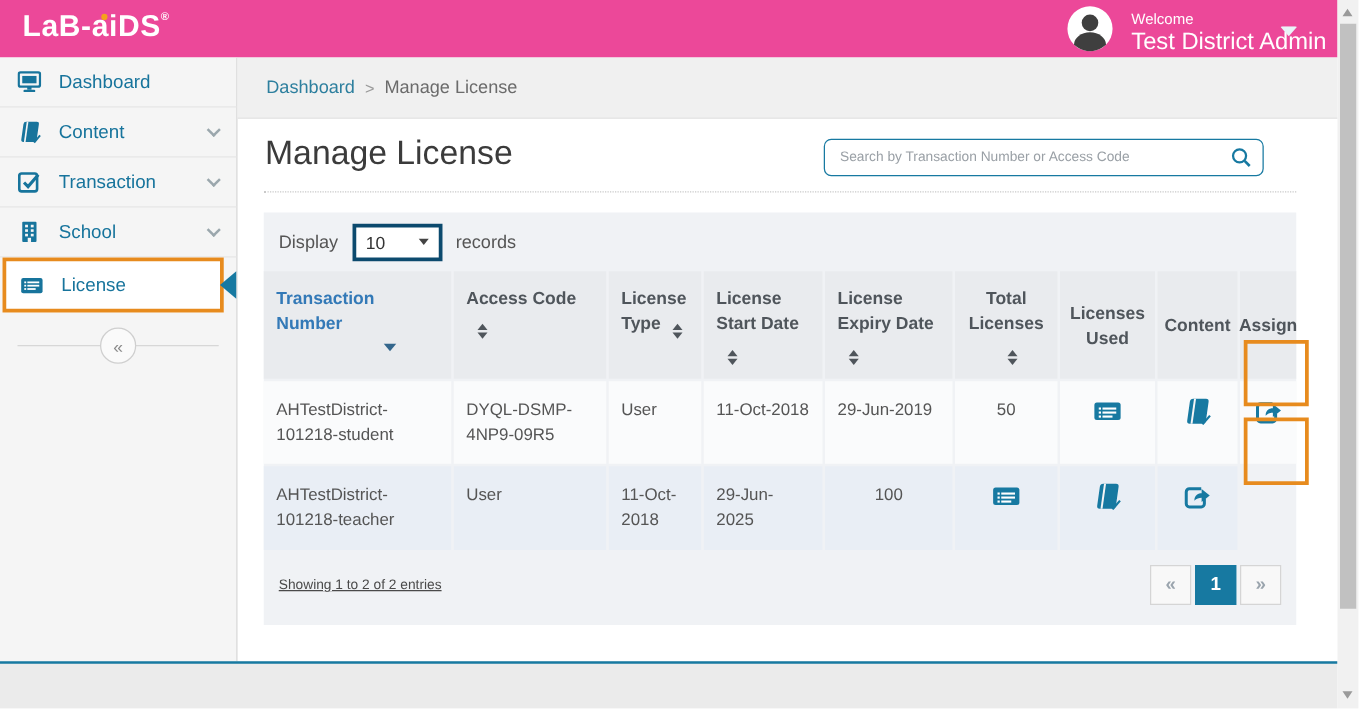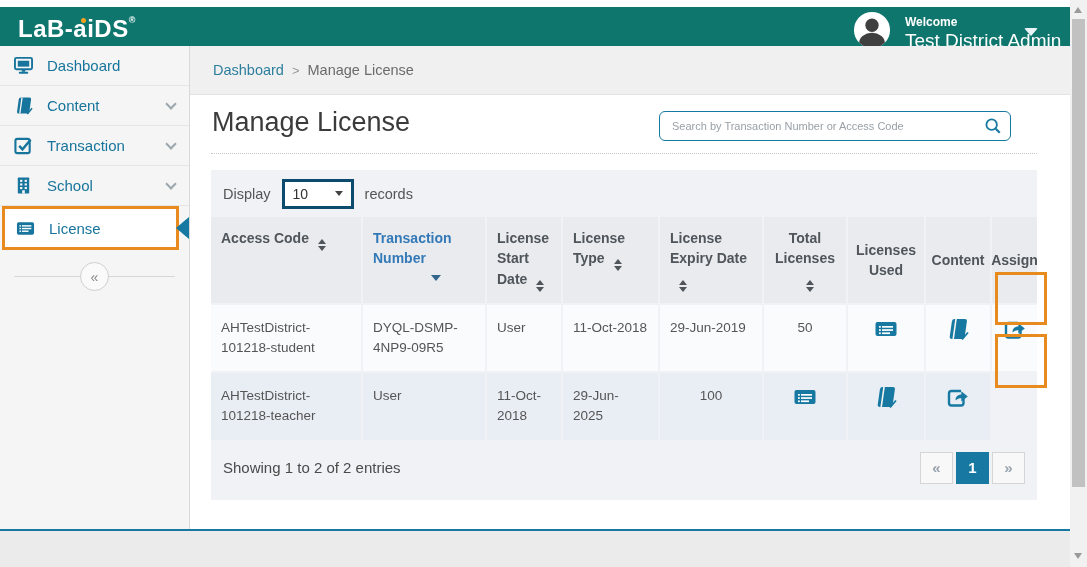--- a/index.html
+++ b/index.html
@@ -1,26 +1,26 @@
 <!DOCTYPE html>
 <html><head>
 <meta charset="utf-8">
 <style>
   * { margin:0; padding:0; box-sizing:border-box; }
   html,body { width:1087px; height:567px; }
   body { font-family:"Liberation Sans", sans-serif; background:#fff; overflow:hidden; }
   .viewport { position:relative; width:1087px; height:567px; background:#fff; overflow:hidden; }
 
   
-  .topbar { position:absolute; left:0; top:7px; width:1070px; height:40px; background:#0f766e; }
+  .topbar { position:absolute; left:0; top:0; width:1070px; height:46px; background:#ec4899; }
   .logo-wrap { position:absolute; left:18px; top:8px; color:#fff; font-weight:bold; font-size:24px; letter-spacing:.5px; }
   .logo-mark { font-size:9px; vertical-align:top; }
   .logo-dot { position:absolute; left:63px; top:3px; width:5px; height:5px; border-radius:50%; background:#f5a11c; }
   .avatar { position:absolute; left:853px; top:4px; width:38px; height:38px; }
-  .welcome-label { position:absolute; left:905px; top:8px; color:#fff; font-size:12px; font-weight:bold; }
+  .welcome-label { position:absolute; left:905px; top:8px; color:#fff; font-size:12px; font-weight:normal; }
   .user-name { position:absolute; left:905px; top:23px; color:#fff; font-size:19px; }
   .user-caret { position:absolute; left:1024px; top:21px; width:0; height:0;
     border-left:7px solid transparent; border-right:7px solid transparent; border-top:8px solid #e9f4f8; border-radius:2px; }
 
   
   .sidebar { position:absolute; left:0; top:46px; width:190px; height:483px; background:#f5f5f5; border-right:1px solid #d9d9d9; }
   .menu-item { height:40px; display:flex; align-items:center; gap:14px; padding:0 14px; border-bottom:1px solid #e6e6e6; color:#17749c; font-size:15px; cursor:pointer; }
   .mi-icon { width:19px; height:19px; display:inline-flex; }
   .mi-icon svg { width:19px; height:19px; }
   .chevron { margin-left:auto; width:8px; height:8px; border-right:2px solid #9ba7ad; border-bottom:2px solid #9ba7ad; transform:rotate(45deg); margin-top:-4px; }
@@ -63,21 +63,21 @@
   .caret-desc { display:block; width:0; height:0; border-left:5px solid transparent; border-right:5px solid transparent; border-top:6px solid #33668c; margin:6px 34px 0 auto; }
   .td { font-size:13.5px; color:#555; padding:13px 10px; min-height:57px; line-height:1.5; display:block; }
   .td.center { text-align:center; }
   .td.icon-cell { display:flex; align-items:flex-start; justify-content:center; padding-top:12px; }
   .row-a { background:#fafbfc; }
   .row-b { background:#e9eef5; }
   .action-icon svg { width:24px; height:24px; display:block; }
   .action-icon { cursor:pointer; }
 
   .panel-footer { display:flex; align-items:center; justify-content:space-between; padding:12px 12px 10px 12px; }
-  .showing-text { color:#4a4a4a; font-size:15px; }
+  .showing-text { color:#4a4a4a; font-size:11px;text-decoration:underline; }
   .pagination { display:flex; gap:3px; }
   .page-btn { width:33px; height:32px; display:flex; align-items:center; justify-content:center; font-size:15px; font-weight:bold; cursor:pointer; background:#f8f8f8; border:1px solid #d5d5d5; color:#9aa4ad; }
   .page-btn.current { background:#1779a1; border-color:#1779a1; color:#fff; }
 
   
   .bottom-strip { position:absolute; left:0; top:529px; width:1070px; height:38px; background:#ebebeb; border-top:2px solid #1779a1; }
 
   
   .annot { position:absolute; border:3px solid #e78b1e; pointer-events:none; }
   .annot-assign-1 { left:995px; top:272px; width:52px; height:53px; }
@@ -205,38 +205,38 @@
       <span>Display</span>
       <span class="select-box">
         <span>10</span>
         <span class="select-caret"></span>
       </span>
       <span>records</span>
     </div>
 
     <div class="grid">
 
-      <div class="th">
-        <span class="th-label">Access Code</span><span class="sort-both">
-            <i class="up"></i>
-            <i class="dn"></i>
-          </span>
-      </div>
       <div class="th th-active">
         <span class="th-label">Transaction Number</span>
         <span class="caret-desc"></span>
       </div>
       <div class="th">
-        <span class="th-label">License Start Date</span><span class="sort-both">
+        <span class="th-label">Access Code</span><span class="sort-both">
             <i class="up"></i>
             <i class="dn"></i>
           </span>
       </div>
       <div class="th">
         <span class="th-label">License Type</span><span class="sort-both">
+            <i class="up"></i>
+            <i class="dn"></i>
+          </span>
+      </div>
+      <div class="th">
+        <span class="th-label">License Start Date</span><span class="sort-both">
             <i class="up"></i>
             <i class="dn"></i>
           </span>
       </div>
       <div class="th">
         <span class="th-label">License Expiry Date</span><span class="sort-both">
             <i class="up"></i>
             <i class="dn"></i>
           </span>
       </div>

